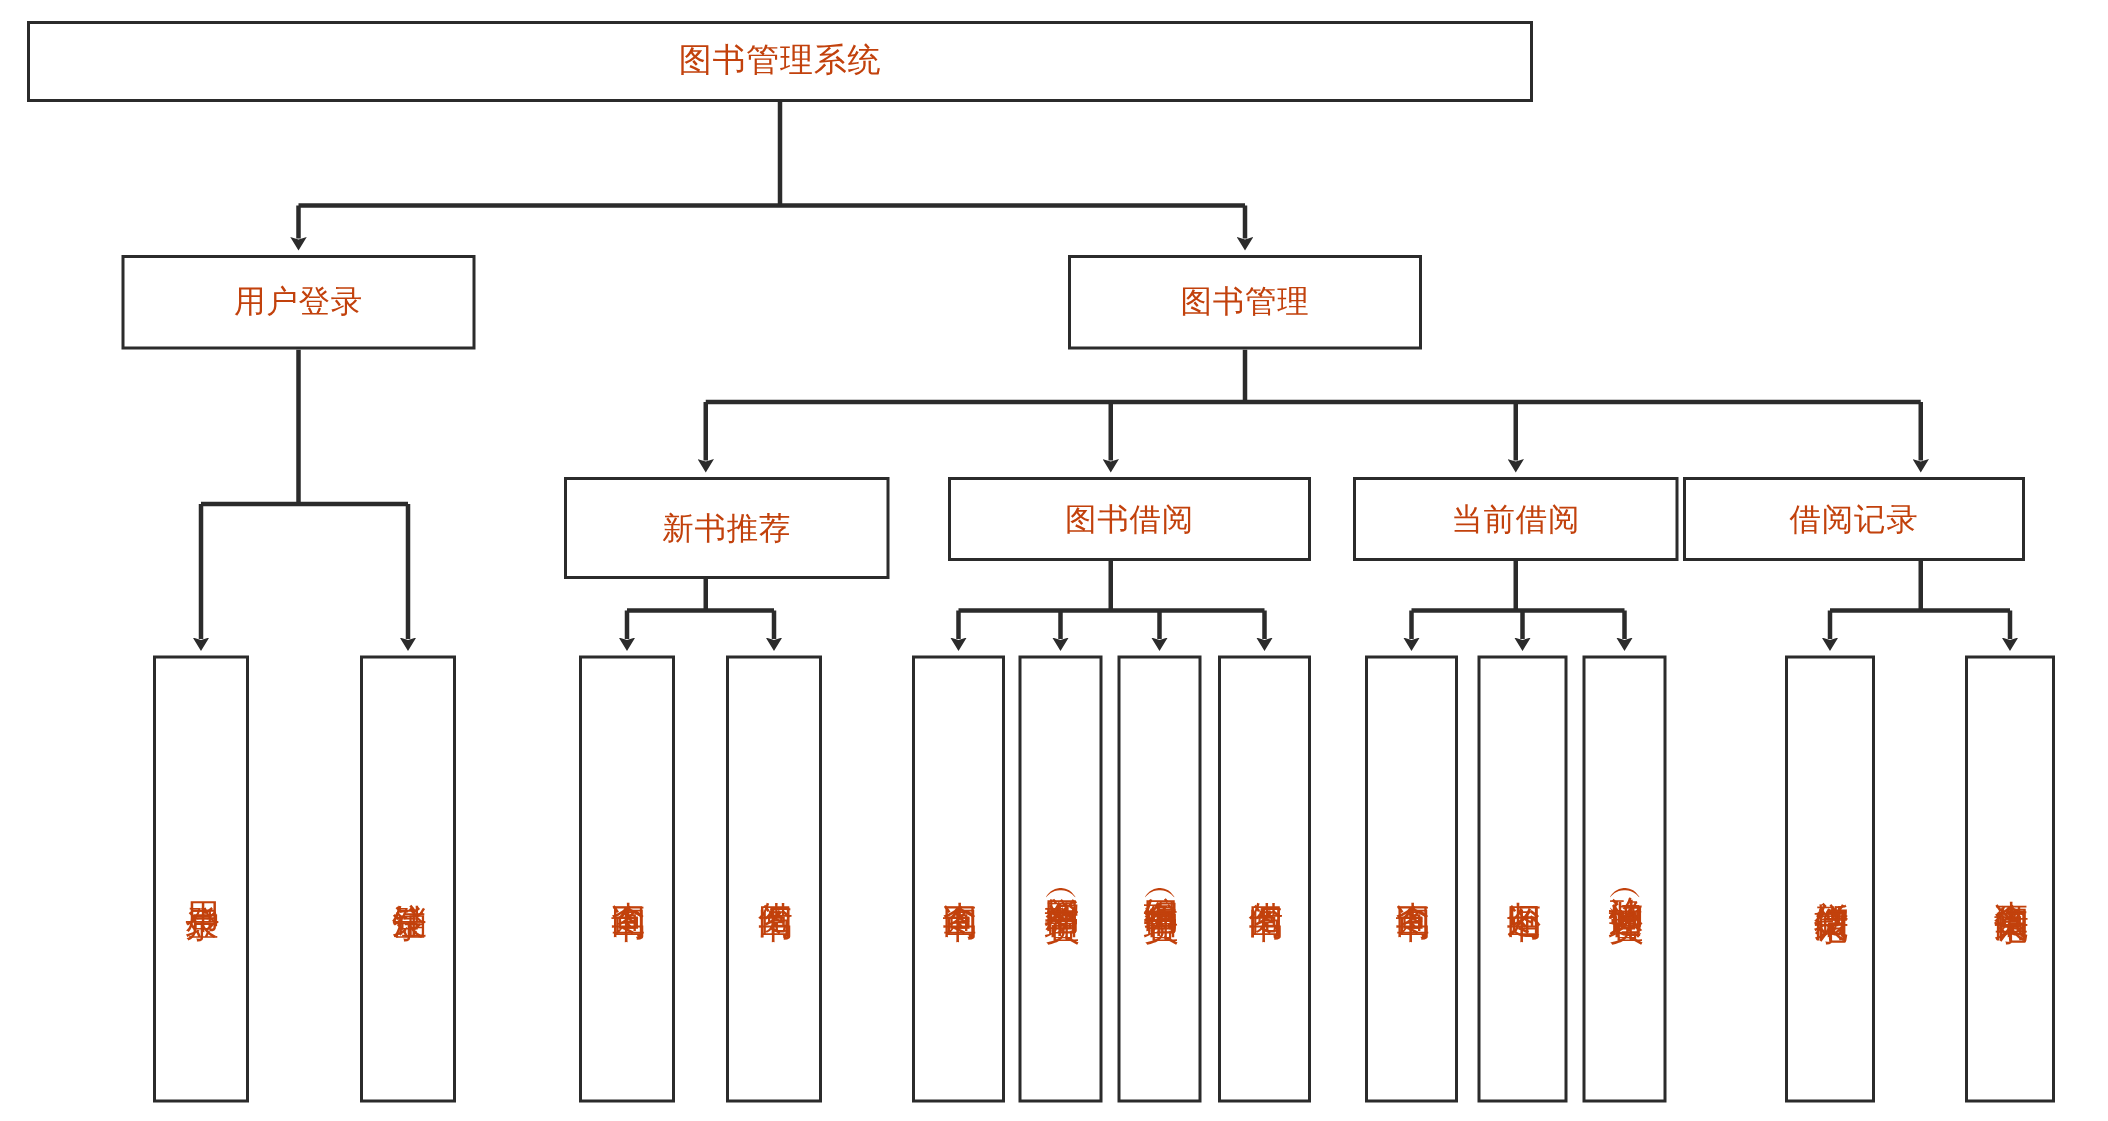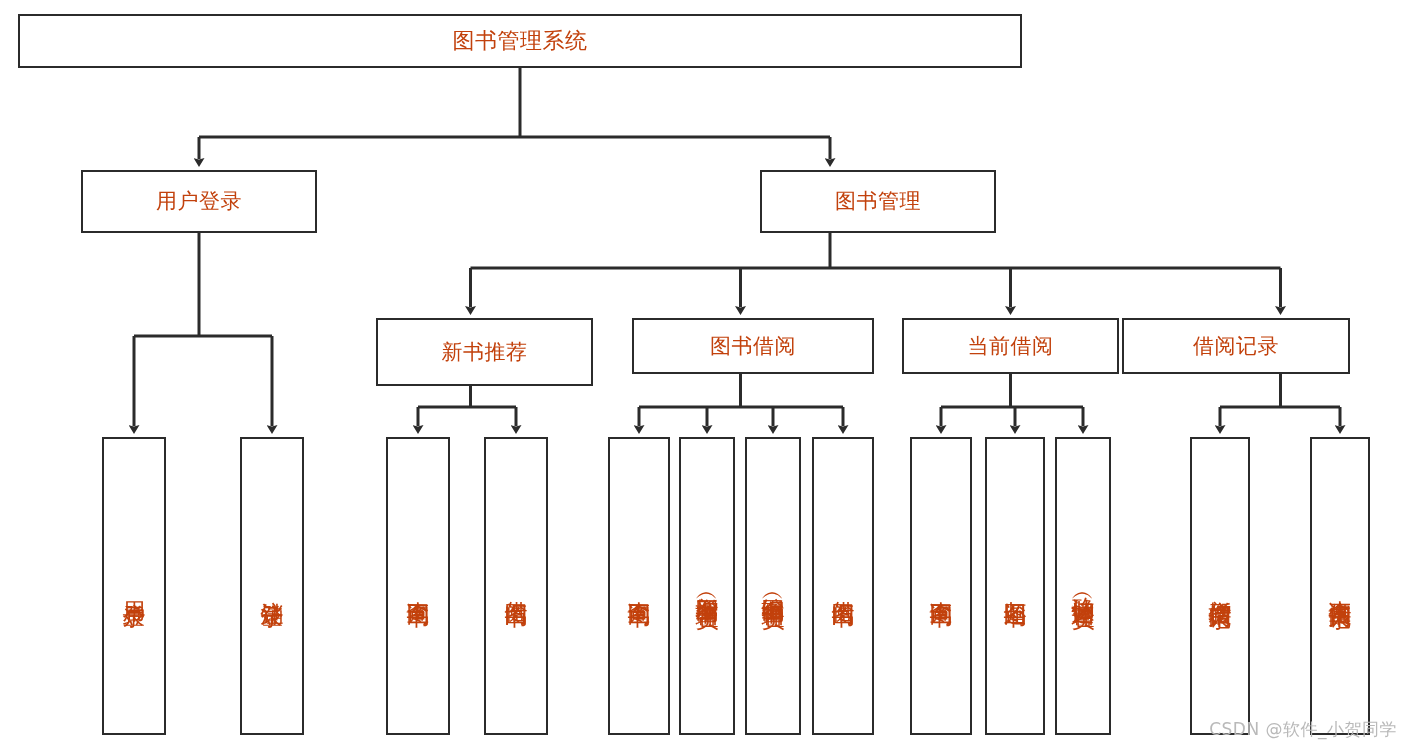--- a/index.html
+++ b/index.html
@@ -117,21 +117,21 @@
       </g>
   </svg>
 
   <div id="node-layer">
       <div class="node horiz root" style="left: 18px; top: 14px; width: 1004px; height: 54px;">
         <span class="node-label">图书管理系统</span>
       </div>
       <div class="node horiz" style="left: 81px; top: 170px; width: 236px; height: 63px;">
         <span class="node-label">用户登录</span>
       </div>
-      <div class="node horiz" style="left: 712px; top: 170px; width: 236px; height: 63px; margin-left: 48px;">
+      <div class="node horiz" style="left: 712px; top: 170px; width: 236px; height: 63px;">
         <span class="node-label">图书管理</span>
       </div>
       <div class="node horiz" style="left: 376px; top: 318px; width: 217px; height: 68px;">
         <span class="node-label">新书推荐</span>
       </div>
       <div class="node horiz" style="left: 632px; top: 318px; width: 242px; height: 56px;">
         <span class="node-label">图书借阅</span>
       </div>
       <div class="node horiz" style="left: 902px; top: 318px; width: 217px; height: 56px;">
         <span class="node-label">当前借阅</span>
@@ -173,14 +173,13 @@
         <span class="node-label">确认归还（管理员）</span>
       </div>
       <div class="node vert" style="left: 1190px; top: 437px; width: 60px; height: 298px;">
         <span class="node-label">新增借阅记录</span>
       </div>
       <div class="node vert" style="left: 1310px; top: 437px; width: 60px; height: 298px;">
         <span class="node-label">查询借阅记录</span>
       </div>
     </div>
 
-  <div id="watermark">CSDN @软件_小贺同学</div>
 </div>
 
 </body></html>

